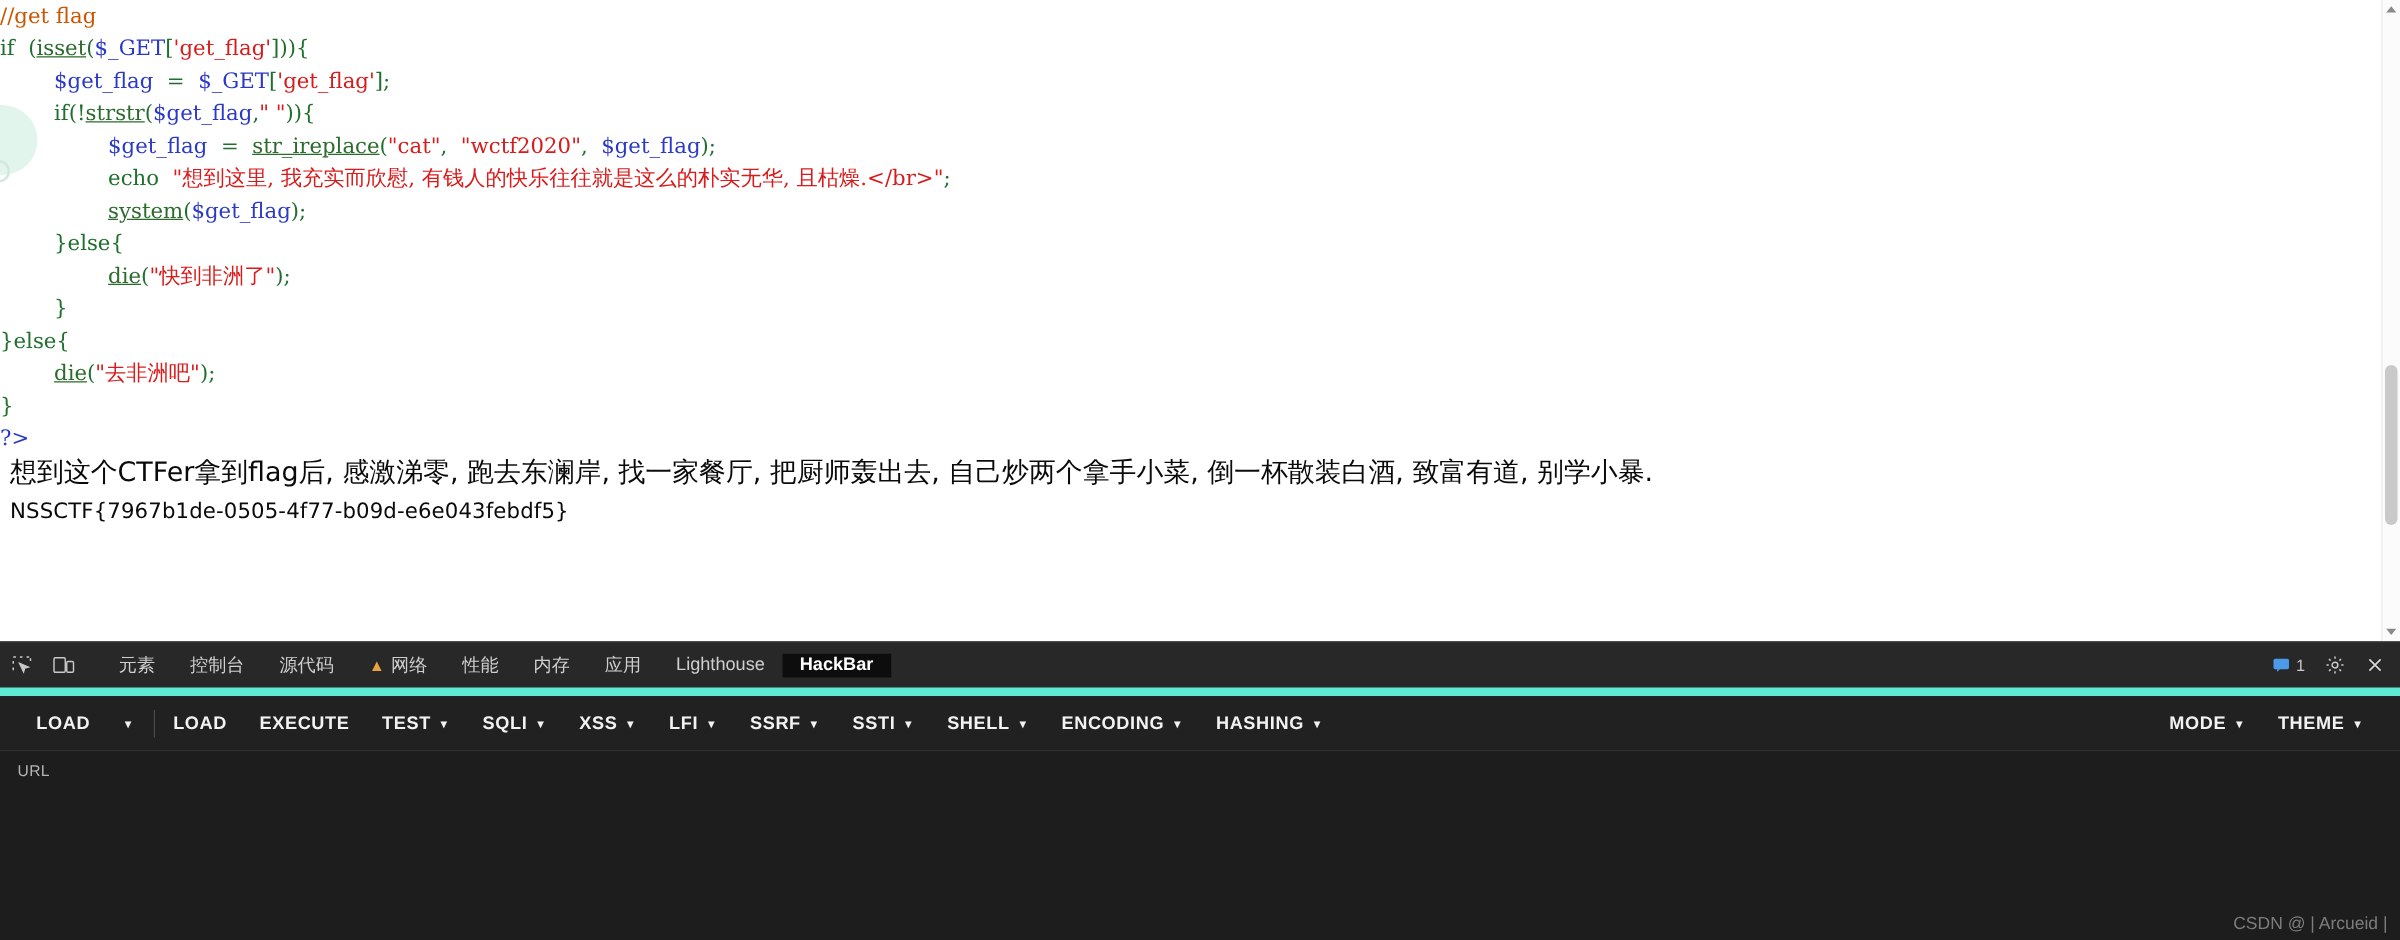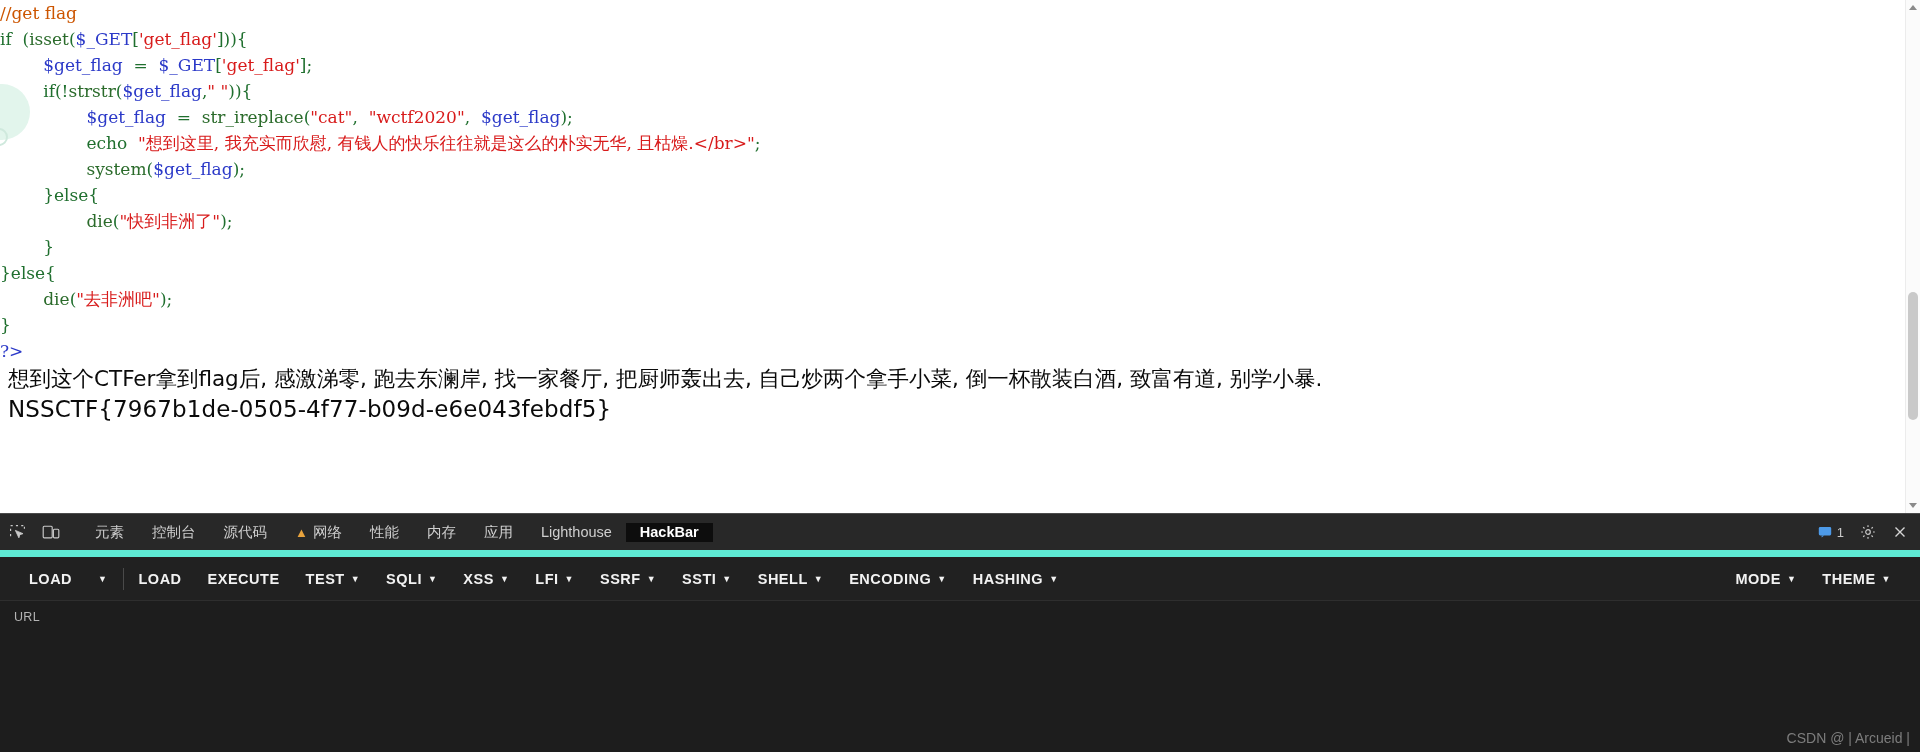--- a/index.html
+++ b/index.html
@@ -61,40 +61,40 @@
     white-space: pre;
     color: #222;
     margin: 0;
   }
   .code-line {
     height: 26px;
     white-space: pre;
   }
   .t-com { color: #cc5500; }
   .t-kw  { color: #1f6f2e; }
-  .t-fn  { color: #2b6b2b; }
+  .t-fn  { color: #2b6b2b; text-decoration: underline; }
   .t-var { color: #2b39c8; }
   .t-str { color: #d81b1b; }
   .t-pun { color: #1f6f2e; }
   .t-php { color: #2b39c8; }
 
   
   .output-block {
     position: relative;
     z-index: 2;
     font-family: "DejaVu Sans", "Liberation Sans", sans-serif;
     font-size: 21.5px;
     line-height: 30px;
     color: #0a0a0a;
     padding-left: 8px;
     white-space: nowrap;
   }
   .output-line { height: 30px; }
   .flag-line {
-    font-size: 23px;
+    font-size: 17px;
     letter-spacing: 0.1px;
   }
 
   
   .devtools {
     position: absolute;
     left: 0;
     top: 513px;
     width: 1920px;
     height: 239px;

